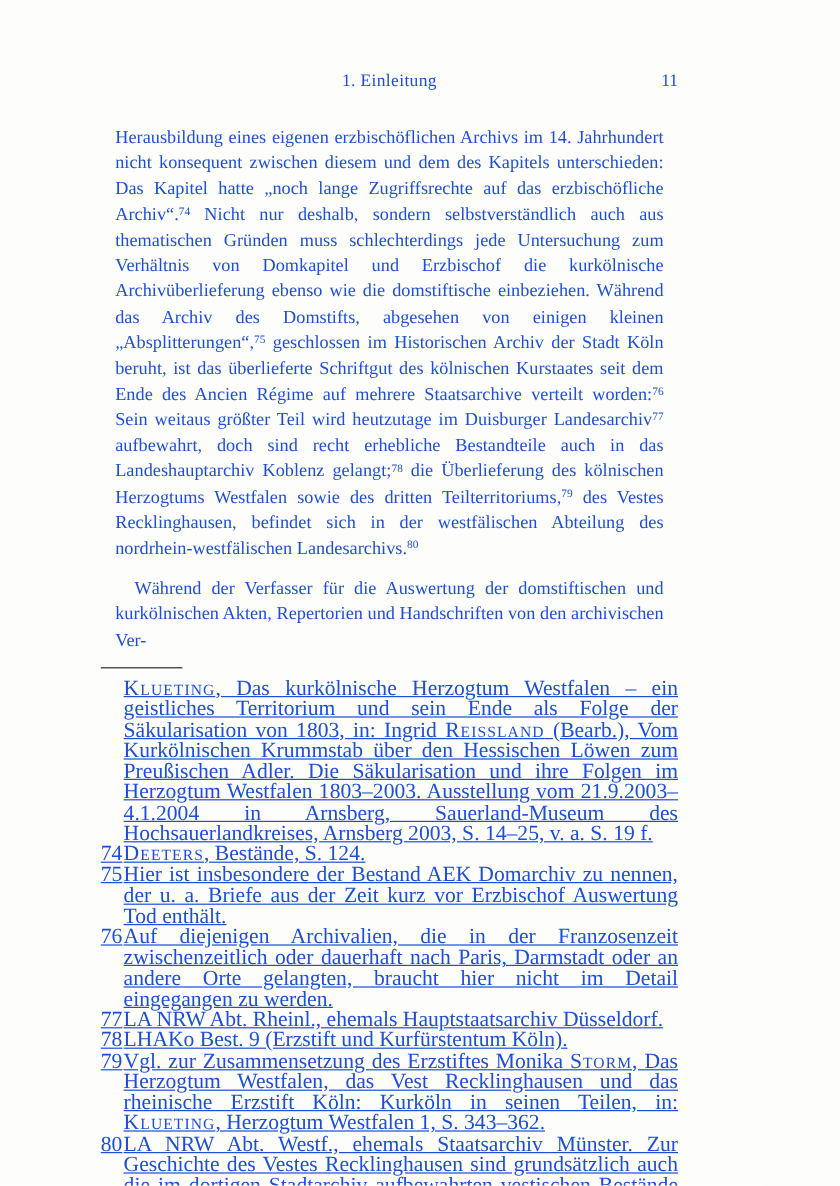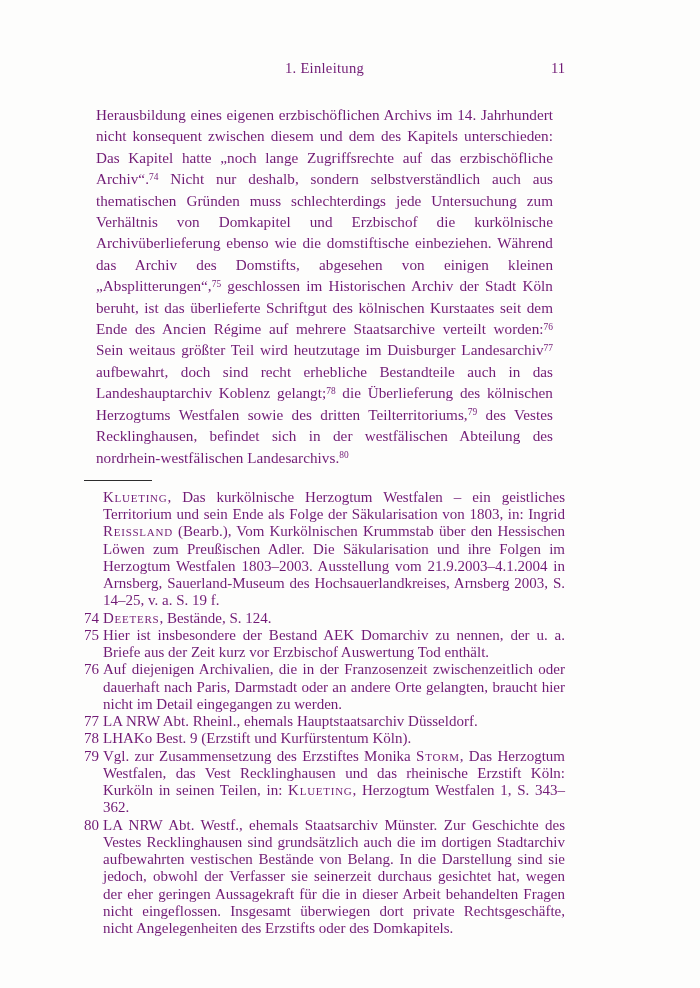--- a/index.html
+++ b/index.html
@@ -4,21 +4,21 @@
 <style>
   html, body { margin: 0; padding: 0; }
   body { background: #ffffff; }
 
   .page {
     position: relative;
     width: 700px;
     height: 988px;
     background: #fdfdfc;
     font-family: "Liberation Serif", "DejaVu Serif", serif;
-    color: #701a75;
+    color: #1d4ed8;
     overflow: hidden;
   }
 
   
   .pagehead {
     position: absolute;
     top: 60px;
     left: 84px;
     width: 481px;
     height: 20px;
@@ -67,39 +67,41 @@
 
   .fn-rule {
     width: 68px;
     height: 0;
     border-top: 1.2px solid #2c2c2c;
     margin: 10px 0 8px 0;
   }
 
   .footnote {
     display: flex;
-    font-size: 15px;
+    font-size: 18px;
     line-height: 17.25px;
+    text-decoration: underline;
   }
   .fn-num { flex: 0 0 19px; }
   .fn-text { flex: 1; text-align: justify; }
 </style>
 </head>
 <body>
 
 <div class="page">
 
   <header class="pagehead">
     <span class="running-title">1. Einleitung</span>
     <span class="page-number">11</span>
   </header>
 
   <main class="textblock">
     <div id="body-paragraphs">
         <p class="para">Herausbildung eines eigenen erzbischöflichen Archivs im 14. Jahrhundert nicht konsequent zwischen diesem und dem des Kapitels unterschieden: Das Kapitel hatte „noch lange Zugriffsrechte auf das erzbischöfliche Archiv“.<sup class="fnref">74</sup> Nicht nur deshalb, sondern selbstverständlich auch aus thematischen Gründen muss schlechterdings jede Untersuchung zum Verhältnis von Domkapitel und Erzbischof die kurkölnische Archivüberlieferung ebenso wie die domstiftische einbeziehen. Während das Archiv des Domstifts, abgesehen von einigen kleinen „Absplitterungen“,<sup class="fnref">75</sup> geschlossen im Historischen Archiv der Stadt Köln beruht, ist das überlieferte Schriftgut des kölnischen Kurstaates seit dem Ende des Ancien Régime auf mehrere Staatsarchive verteilt worden:<sup class="fnref">76</sup> Sein weitaus größter Teil wird heutzutage im Duisburger Landesarchiv<sup class="fnref">77</sup> aufbewahrt, doch sind recht erhebliche Bestandteile auch in das Landeshauptarchiv Koblenz gelangt;<sup class="fnref">78</sup> die Überlieferung des kölnischen Herzogtums Westfalen sowie des dritten Teilterritoriums,<sup class="fnref">79</sup> des Vestes Recklinghausen, befindet sich in der westfälischen Abteilung des nordrhein-westfälischen Landesarchivs.<sup class="fnref">80</sup></p>
+        <p class="para indent">Während der Verfasser für die Auswertung der domstiftischen und kurkölnischen Akten, Repertorien und Handschriften von den archivischen Ver-</p>
       </div>
     <div class="fn-rule"></div>
     <div id="footnote-list">
         <div class="footnote">
           <span class="fn-num"></span>
           <span class="fn-text"><span class="sc">Klueting</span>, Das kurkölnische Herzogtum Westfalen – ein geistliches Territorium und sein Ende als Folge der Säkularisation von 1803, in: Ingrid <span class="sc">Reissland</span> (Bearb.), Vom Kurkölnischen Krummstab über den Hessischen Löwen zum Preußischen Adler. Die Säkularisation und ihre Folgen im Herzogtum Westfalen 1803–2003. Ausstellung vom 21.9.2003–4.1.2004 in Arnsberg, Sauerland-Museum des Hochsauerlandkreises, Arnsberg 2003, S. 14–25, v. a. S. 19 f.</span>
         </div>
         <div class="footnote">
           <span class="fn-num">74</span>
           <span class="fn-text"><span class="sc">Deeters</span>, Bestände, S. 124.</span>

